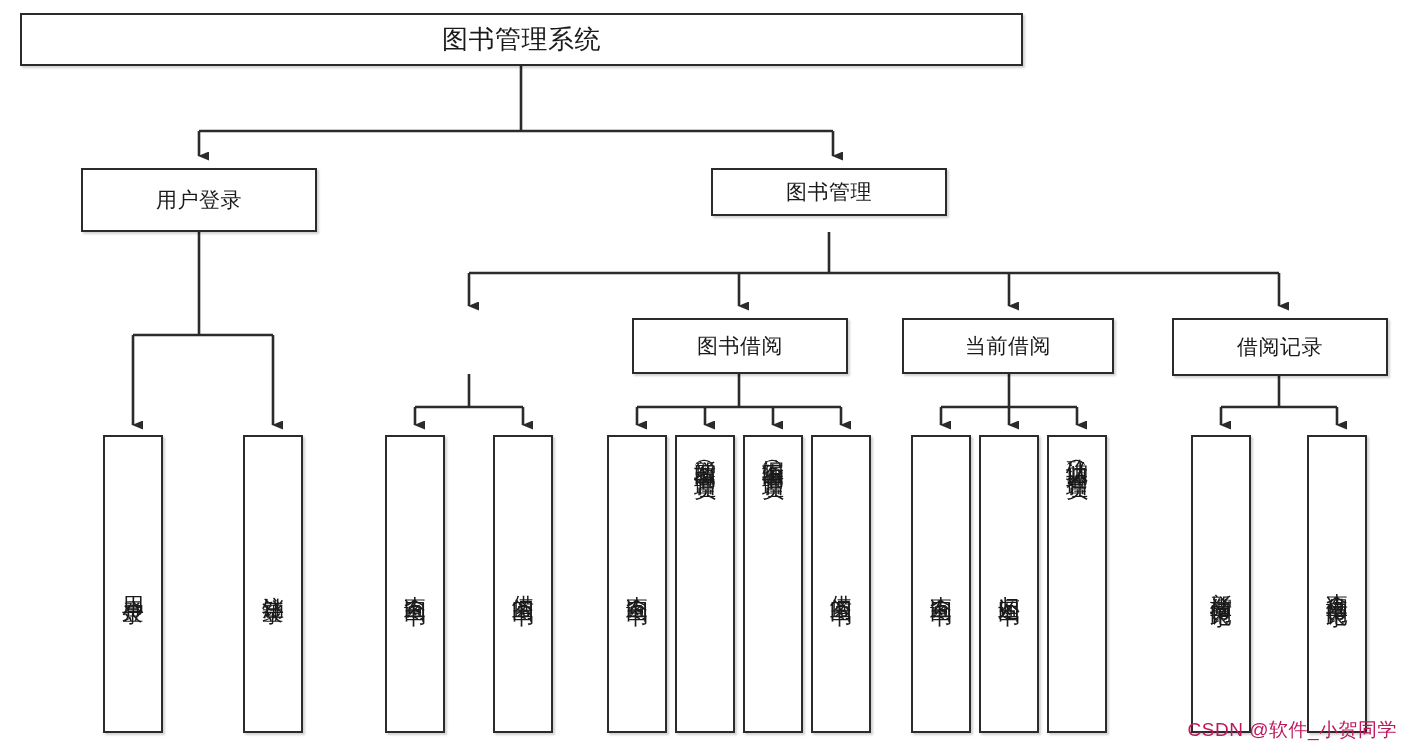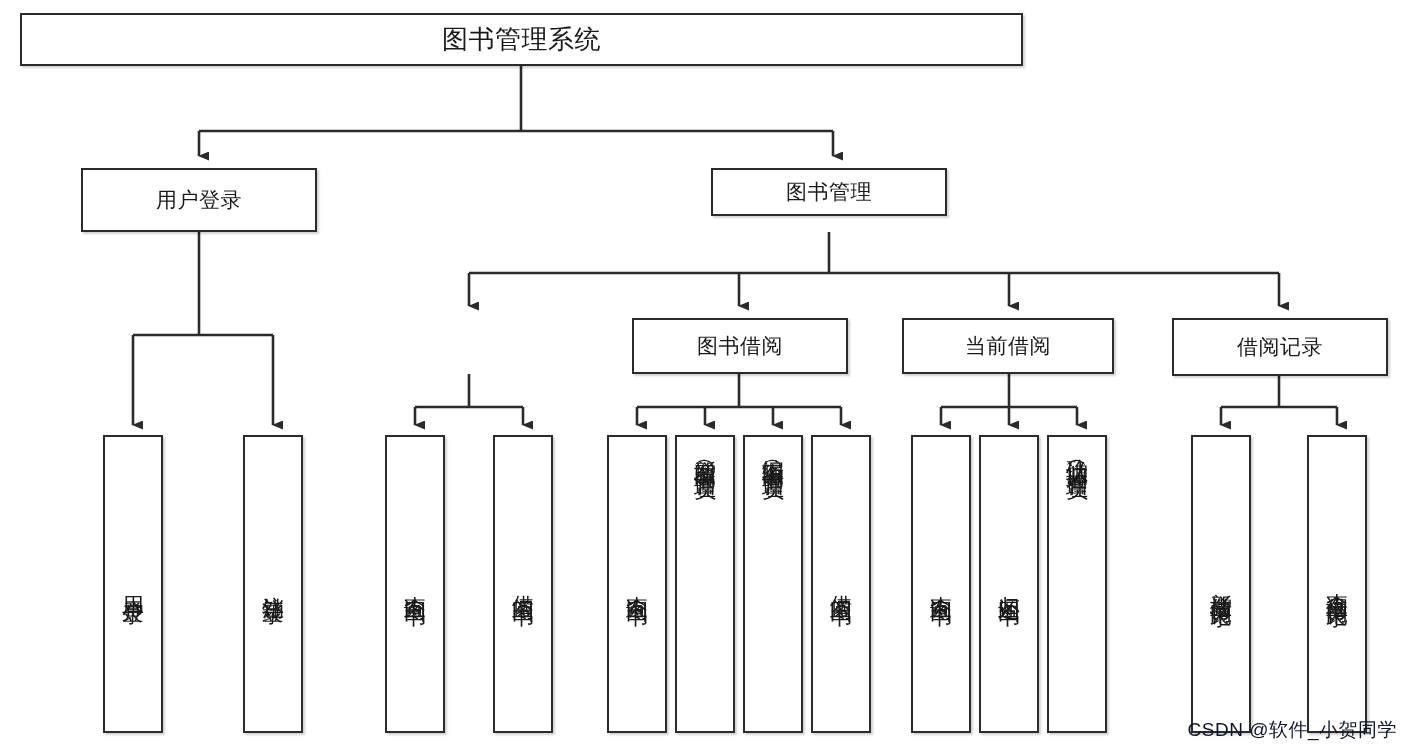--- a/index.html
+++ b/index.html
@@ -66,21 +66,21 @@
     top: 0;
     width: 1405px;
     height: 747px;
     pointer-events: none;
   }
   .watermark {
     position: absolute;
     right: 8px;
     bottom: 4px;
     font-size: 19px;
-    color: #0f172a;
+    color: #be185d;
     white-space: nowrap;
     letter-spacing: 0.5px;
   }
 </style>
 </head>
 <body>
 
 <div id="diagram-root">
 
   <svg class="connectors" viewBox="0 0 1405 747" xmlns="http://www.w3.org/2000/svg">

